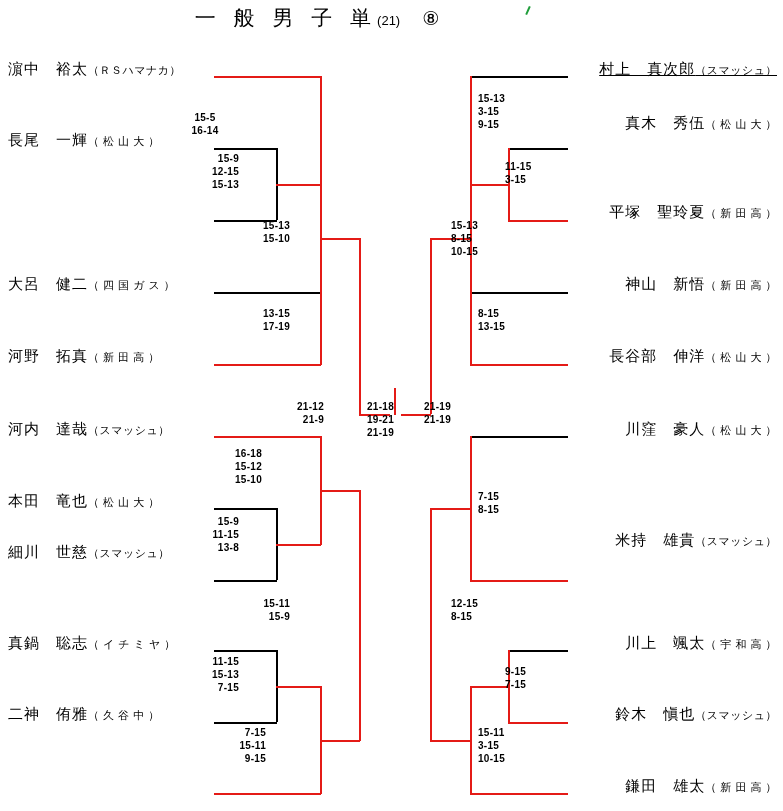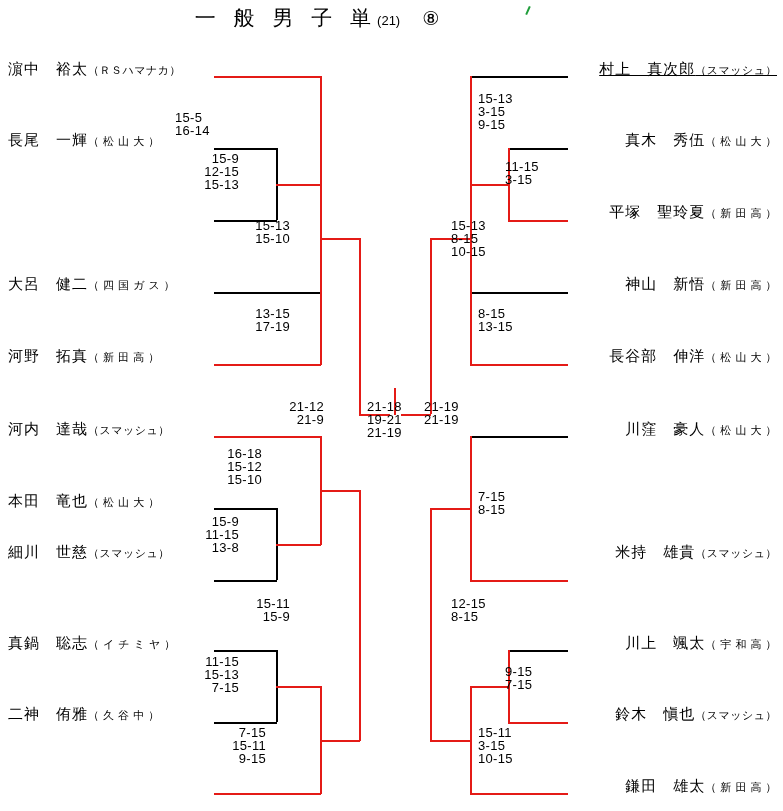--- a/index.html
+++ b/index.html
@@ -8,21 +8,21 @@
 
   .title{position:absolute;left:0;top:4px;width:634px;text-align:center;font-size:21px;letter-spacing:6px;color:#000;}
   .title .sub{font-size:13px;letter-spacing:0;}
   .title .circ{font-size:19px;letter-spacing:0;margin-left:22px;}
 
   .player{position:absolute;white-space:nowrap;color:#000;font-size:15px;}
   .player .nm{letter-spacing:1px;}
   .player .club{font-size:11px;letter-spacing:0.5px;}
   .player.right{text-align:right;}
 
-  .score{position:absolute;white-space:nowrap;font-size:13px;color:#000;line-height:13px;letter-spacing:0.3px;}
+  .score{position:absolute;white-space:nowrap;font-size:10px;color:#000;line-height:13px;letter-spacing:0.3px;font-weight:bold;}
 
   .ln{position:absolute;background:#000;}
   .ln.h{height:1.5px;}
   .ln.v{width:1.5px;}
   .ln.r{background:#e41b17;}
 
   .tick{position:absolute;background:#1f9d3a;width:2px;height:9px;transform:rotate(24deg);}
 </style>
 </head>
 <body>
@@ -60,36 +60,36 @@
   <div class="player" style="left:8px;top:705px;">
     <span class="nm">二神　侑雅</span><span class="club">（ 久 谷 中 ）</span>
   </div>
   <div class="player" style="left:8px;top:777px;margin-top:41px;">
     <span class="nm">甲斐　聡一郎</span><span class="club">（ 新 田 高 ）</span>
   </div>
 
   <div class="player right" style="right:6px;top:60px;text-decoration:underline;">
     <span class="nm">村上　真次郎</span><span class="club">（スマッシュ）</span>
   </div>
-  <div class="player right" style="right:6px;top:131px;">
+  <div class="player right" style="right:6px;top:114px;">
     <span class="nm">真木　秀伍</span><span class="club">（ 松 山 大 ）</span>
   </div>
   <div class="player right" style="right:6px;top:203px;">
     <span class="nm">平塚　聖玲夏</span><span class="club">（ 新 田 高 ）</span>
   </div>
   <div class="player right" style="right:6px;top:275px;">
     <span class="nm">神山　新悟</span><span class="club">（ 新 田 高 ）</span>
   </div>
   <div class="player right" style="right:6px;top:347px;">
     <span class="nm">長谷部　伸洋</span><span class="club">（ 松 山 大 ）</span>
   </div>
   <div class="player right" style="right:6px;top:420px;">
     <span class="nm">川窪　豪人</span><span class="club">（ 松 山 大 ）</span>
   </div>
-  <div class="player right" style="right:6px;top:543px;">
+  <div class="player right" style="right:6px;top:531px;">
     <span class="nm">米持　雄貴</span><span class="club">（スマッシュ）</span>
   </div>
   <div class="player right" style="right:6px;top:634px;">
     <span class="nm">川上　颯太</span><span class="club">（ 宇 和 高 ）</span>
   </div>
   <div class="player right" style="right:6px;top:705px;">
     <span class="nm">鈴木　愼也</span><span class="club">（スマッシュ）</span>
   </div>
   <div class="player right" style="right:6px;top:777px;">
     <span class="nm">鎌田　雄太</span><span class="club">（ 新 田 高 ）</span>
@@ -172,21 +172,21 @@
   <div class="ln v r" style="left:430px;top:508px;height:233px;"></div>
 
   <div class="ln h r" style="left:401px;top:414px;width:30px;"></div>
 
   <div class="ln v r" style="left:388px;top:414px;height:1.5px;"></div>
   <div class="ln v r" style="left:394px;top:388px;height:27px;"></div>
 
   <div class="tick" style="left:527px;top:6px;"></div>
 
   <div id="scores">
-      <div class="score" style="left: 175px; width: 60px; text-align: left; top: 111px;">
+      <div class="score" style="left: 175px; width: 60px; text-align: center; top: 111px;">
         <div>15-5</div>
         <div>16-14</div>
       </div>
       <div class="score" style="left: 179px; width: 60px; text-align: right; top: 152px;">
         <div>15-9</div>
         <div>12-15</div>
         <div>15-13</div>
       </div>
       <div class="score" style="left: 230px; width: 60px; text-align: right; top: 219px;">
         <div>15-13</div>

